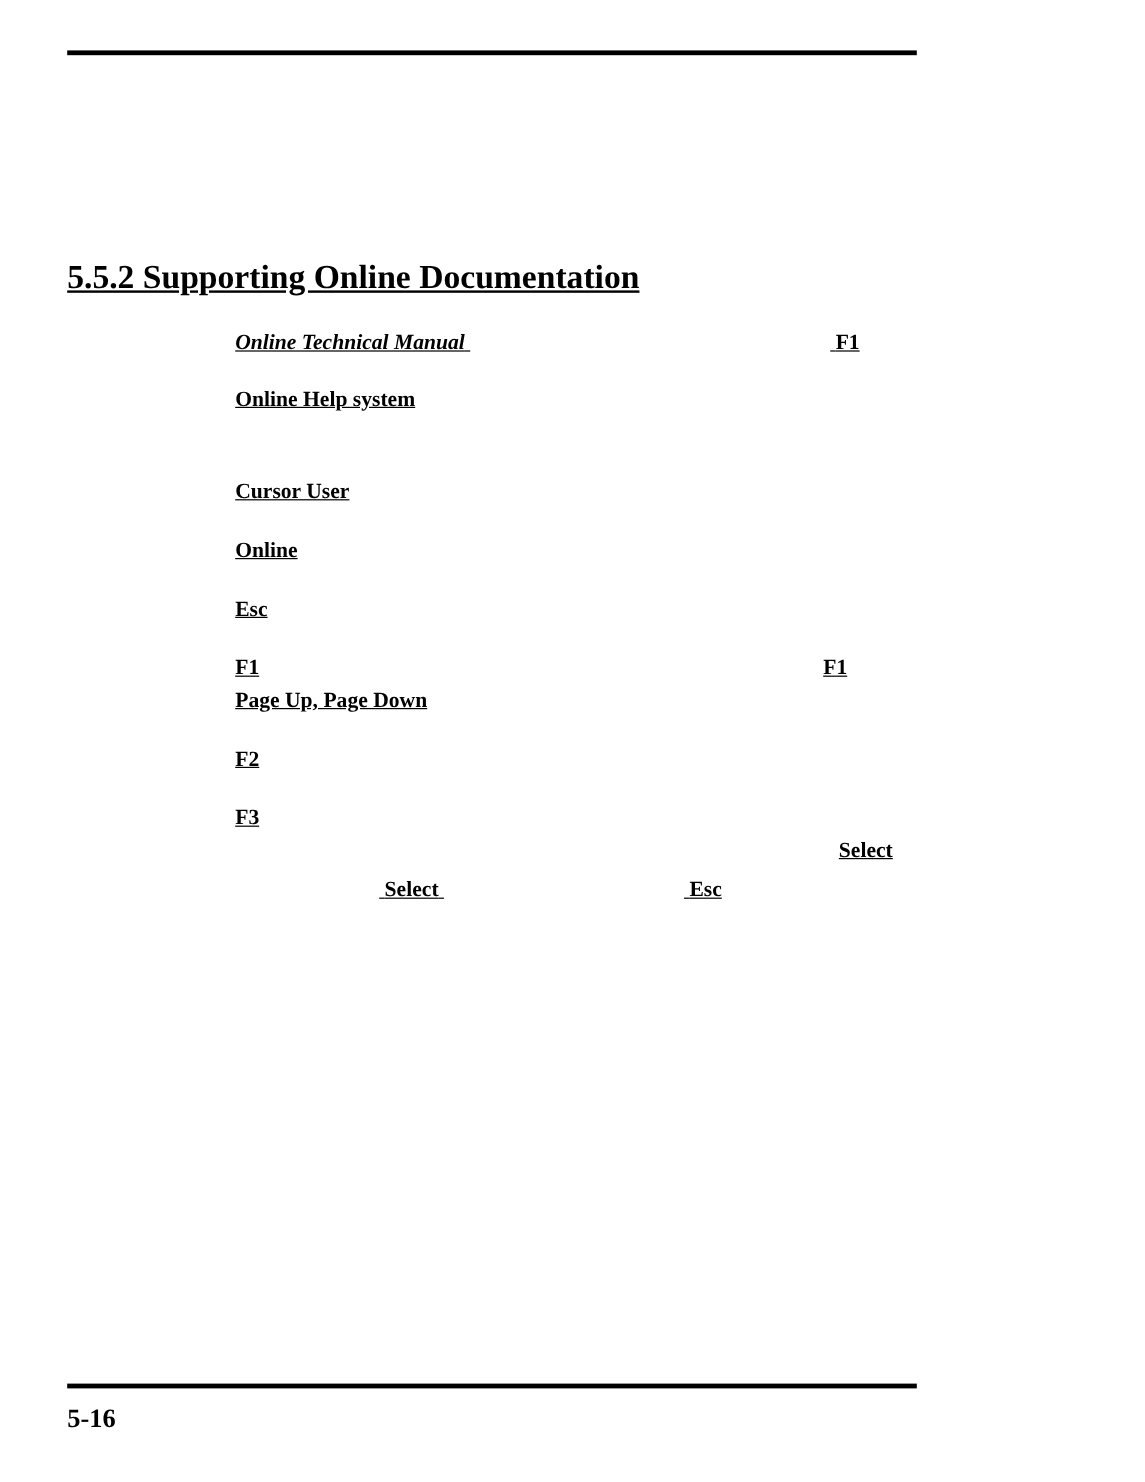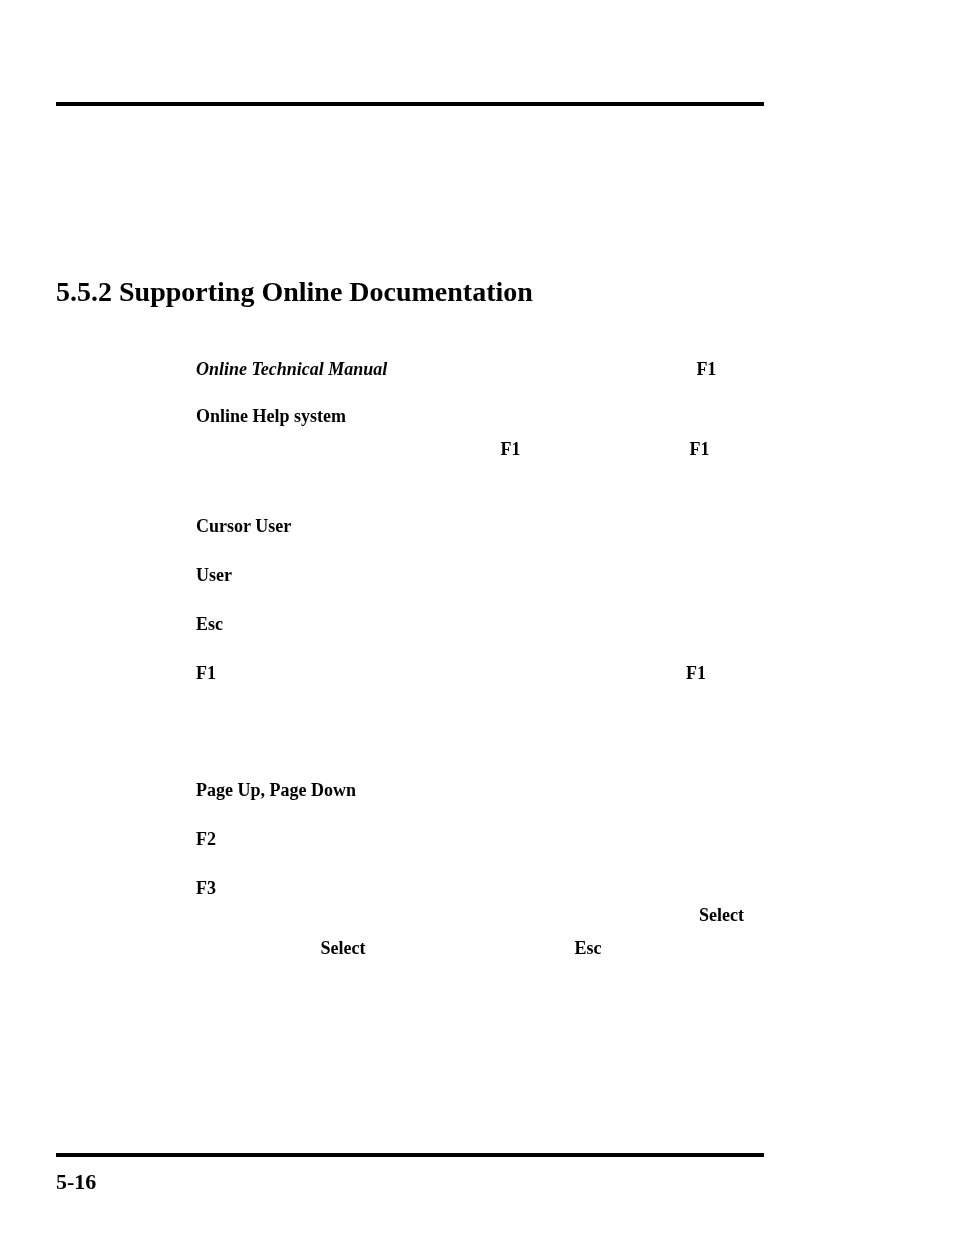--- a/index.html
+++ b/index.html
@@ -7,21 +7,22 @@
     padding: 0;
     background: #fff;
     font-family: "Bookman Old Style", "Century Schoolbook", Georgia, serif;
     color: #000;
   }
   .page {
     width: 820px;
     height: 1235px;
     position: relative;
     box-sizing: border-box;
-    padding: 90px 56px 40px 56px;
+    padding: 30px 56px 40px 56px;
+    text-decoration: underline;
   }
   .top-rule {
     border-top: 4px solid #000;
     margin-top: 12px;
   }
   .bottom-rule {
     position: absolute;
     left: 56px;
     right: 56px;
     bottom: 78px;
@@ -41,21 +42,21 @@
   }
   .h2.second {
     margin-top: 40px;
   }
   .entry-block {
     margin-left: 140px;
     margin-right: 20px;
     font-size: 18px;
     line-height: 1.5;
   }
-  .entry-block.first { margin-top: 48px; }
+  .entry-block.first { margin-top: 24px; }
   .entry-block.gap   { margin-top: 20px; }
   .entry-block.list  { margin-top: 50px; }
   .list-row {
     display: flex;
     align-items: baseline;
     margin-top: 22px;
   }
   .list-row:first-child { margin-top: 0; }
   .list-term  { font-weight: bold; white-space: pre; }
   .b { font-weight: bold; }
@@ -73,47 +74,41 @@
   <div class="entry-block first">
     <span class="bi">Online Technical Manual</span>
     <span style="display:inline-block; width:300px;"></span>
     <span class="b">F1</span>
   </div>
 
   <div class="entry-block gap">
     <div>
       <span class="b">Online Help system</span>
     </div>
-    <div style="margin-top:6px;">
-      <span style="display:inline-block; width:300px;"></span>
-      <span class="b">F1</span>
-      <span style="display:inline-block; width:160px;"></span>
-      <span class="b">F1</span>
-    </div>
   </div>
 
 
   <div class="entry-block list">
     <div class="list-row">
       <span class="list-term">Cursor User</span>
     </div>
     <div class="list-row">
-      <span class="list-term">User</span>
+      <span class="list-term">Online</span>
     </div>
     <div class="list-row">
       <span class="list-term">Esc</span>
     </div>
     <div class="list-row">
       <span class="list-term">F1</span>
       <span style="display:inline-block; width:470px;"></span>
       <span class="b">F1</span>
     </div>
   </div>
 
-  <div class="entry-block" style="margin-top:90px;text-align:right;">
+  <div class="entry-block" style="text-align:right;">
     <div class="list-row">
       <span class="list-term">Page Up, Page Down</span>
     </div>
     <div class="list-row">
       <span class="list-term">F2</span>
     </div>
     <div class="list-row">
       <span class="list-term">F3</span>
     </div>
   </div>

